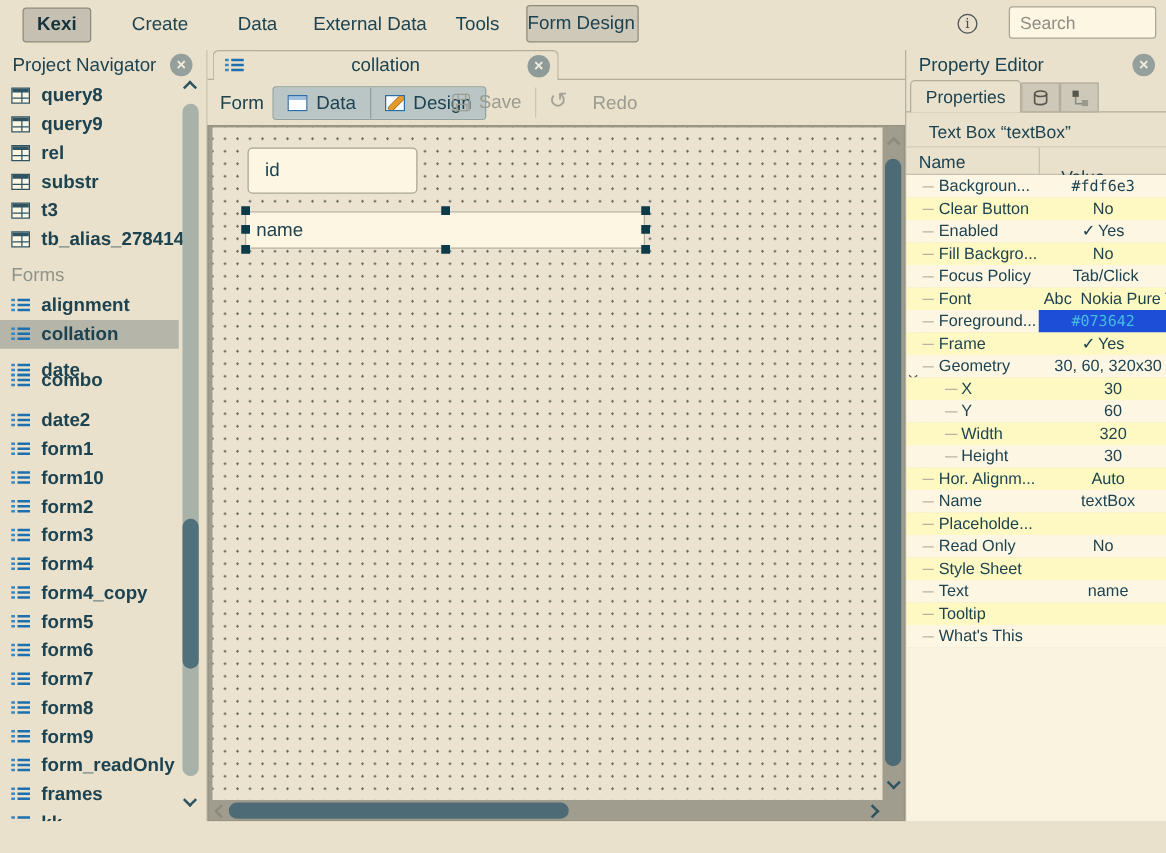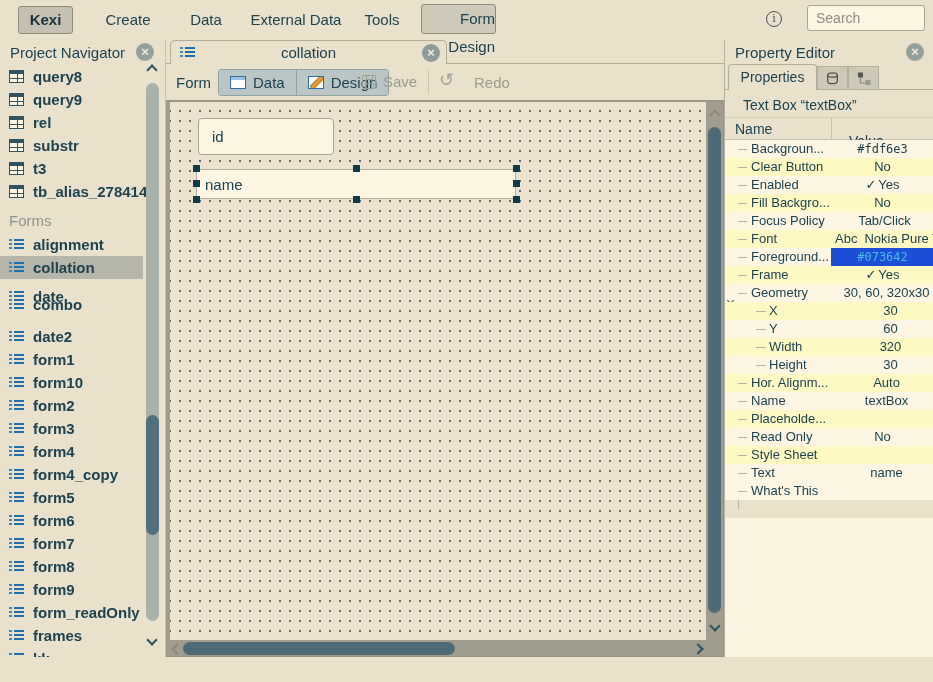--- a/index.html
+++ b/index.html
@@ -4,21 +4,21 @@
 <style>
   * { margin:0; padding:0; box-sizing:border-box; }
   html,body { width:933px; height:682px; }
   body { font-family:"Liberation Sans", sans-serif; background:#e9e1cb; color:#1d4250; position:relative; overflow:hidden; }
   .abs { position:absolute; }
 
   
   .topbar { position:absolute; left:0; top:0; width:933px; height:40px; background:#e9e1cb; }
   .kexi-btn { position:absolute; left:18px; top:6px; width:55px; height:28px; background:#c6c0b2; border:1px solid #8e8a7b; border-radius:3px; font-weight:bold; font-size:15px; text-align:center; line-height:26px; color:#16323c; }
   .menu-item { position:absolute; top:11px; font-size:15px; text-align:center; color:#1d4250; }
-  .formdesign-btn { position:absolute; left:421px; top:4px; width:75px; height:30px; background:#cfc9ba; border:1px solid #8e8a7b; border-radius:3px; font-size:15px; text-align:right; line-height:28px; }
+  .formdesign-btn { position:absolute; left:421px; top:4px; width:90px; height:30px; background:#cfc9ba; border:1px solid #8e8a7b; border-radius:3px; font-size:15px; text-align:left; line-height:28px; }
   .info-icon { position:absolute; left:766px; top:11px; width:16px; height:16px; border:1.3px solid #494e55; border-radius:50%; font-family:"DejaVu Serif", serif; font-size:11px; line-height:13px; text-align:center; color:#494e55; }
   .search-box { position:absolute; left:807px; top:5px; width:118px; height:26px; background:#fdf6e3; border:1px solid #a9a495; border-radius:3px; padding:0 8px; font-size:14px; color:#1d4250; outline:none; font-family:"Liberation Sans", sans-serif; }
   .search-box::placeholder { color:#8d8d82; }
 
   
   .sidebar { position:absolute; left:0; top:40px; width:166px; height:617px; overflow:hidden; border-right:1px solid #c9c3b2; }
   .panel-title { position:absolute; left:10px; top:4px; font-size:15px; color:#1d4250; }
   .close-btn { position:absolute; width:18px; height:18px; border-radius:50%; background:#95a09c; color:#f2ecdd; font-size:13px; font-weight:bold; line-height:17px; text-align:center; }
   .side-item { position:absolute; left:0; width:143px; height:23px; display:flex; align-items:center; gap:9px; padding-left:9px; font-size:15px;font-weight:bold; }
   .side-item.selected { background:#b5b5a9; }
@@ -396,20 +396,24 @@
       <div class="pval v-bool">No</div>
     </div>
     <div class="prow a1">
       <div class="pname"><span>Style Sheet</span></div>
       <div class="pval"></div>
     </div>
     <div class="prow a0">
       <div class="pname"><span>Text</span></div>
       <div class="pval">name</div>
     </div>
+    <div class="prow a1">
+      <div class="pname"><span>Tooltip</span></div>
+      <div class="pval"></div>
+    </div>
     <div class="prow a0">
       <div class="pname"><span>What's This</span></div>
       <div class="pval"></div>
     </div>
   </div>
   <div class="pfill"></div>
 </div>
 
 <div class="bottomstrip"></div>
 

